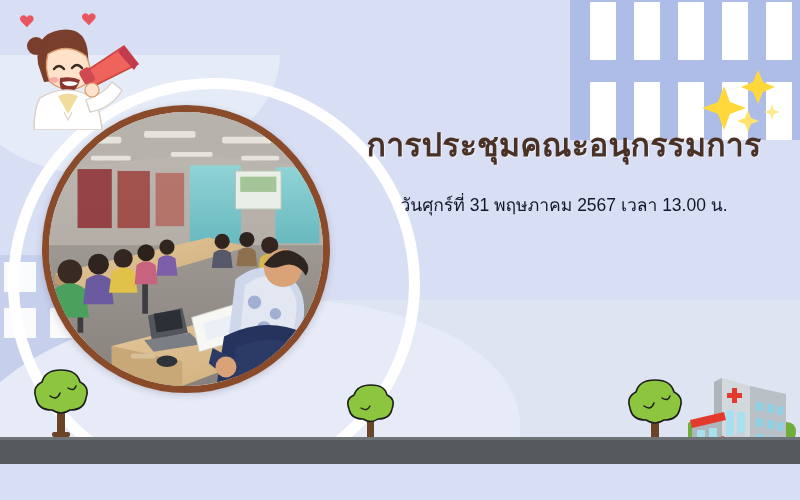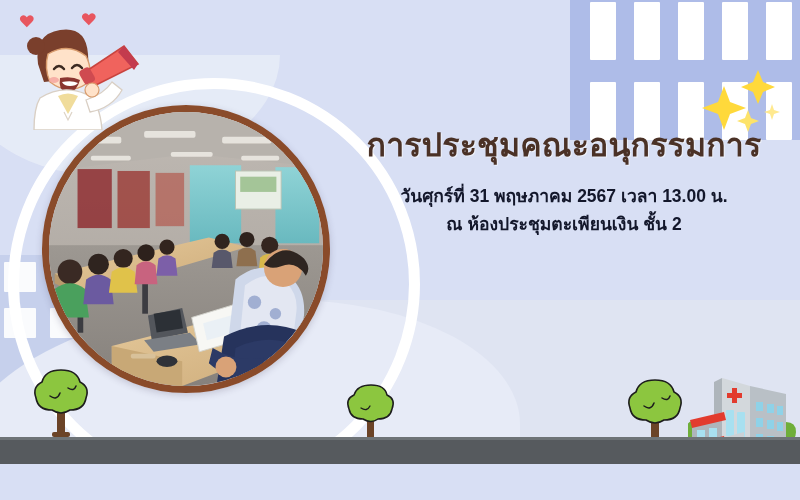--- a/index.html
+++ b/index.html
@@ -59,21 +59,21 @@
 
   
   .textblock{position:absolute;left:330px;top:124px;width:468px;text-align:center;}
   .title{
     color:#4a3126;font-weight:700;font-size:32px;line-height:1.34;
     letter-spacing:.2px;
     text-shadow:1px 1px 0 rgba(255,255,255,.55);
     font-family:"Liberation Sans","DejaVu Sans",sans-serif;
   }
   .title .ln{display:block;}
-  .subtitle{margin-top:15px;color:#13172b;font-weight:700;font-size:17.5px;line-height:1.62;}
+  .subtitle{margin-top:24px;color:#13172b;font-weight:400;font-size:17.5px;line-height:1.62;}
   .subtitle .ln{display:block;}
 
   
   .tree{position:absolute;}
   .tree svg{display:block;}
 
   
   .hospital{position:absolute;left:688px;top:368px;width:108px;height:106px;}
   .hospital svg{display:block;width:100%;height:100%;}
 
@@ -282,21 +282,20 @@
       <path d="M72 42 l2 6 l6 2 l-6 2 l-2 6 l-2 -6 l-6 -2 l6 -2 Z" fill="#ffe98e"></path>
     </svg>
   </div>
 
   <div class="textblock">
     <div class="title">
       <span class="ln">การประชุมคณะอนุกรรมการ</span>
     </div>
     <div class="subtitle">
       <span class="ln">วันศุกร์ที่ 31 พฤษภาคม 2567  เวลา 13.00 น.</span>
-      <span class="ln">ณ ห้องประชุมตะเพียนเงิน ชั้น 2</span>
     </div>
   </div>
 
   <div class="tree" style="left:30px;top:366px;">
     <svg width="62" height="74" viewBox="0 0 62 74" aria-hidden="true">
       <rect x="27" y="44" width="8" height="26" fill="#6b4327"></rect>
       <rect x="22" y="66" width="18" height="5" rx="2" fill="#6b4327"></rect>
       <path d="M31 4 q16 0 19 12 q10 5 6 16 q-2 12 -16 12 q-9 6 -18 0 q-14 0 -16 -12 q-4 -11 6 -16 q3 -12 19 -12 Z" fill="#8cc63f" stroke="#1d1d1d" stroke-width="1.6"></path>
       <path d="M20 30 q7 5 10 -3" stroke="#1d1d1d" stroke-width="1.5" fill="none" stroke-linecap="round"></path>
       <path d="M38 22 q6 4 8 -2" stroke="#1d1d1d" stroke-width="1.5" fill="none" stroke-linecap="round"></path>

